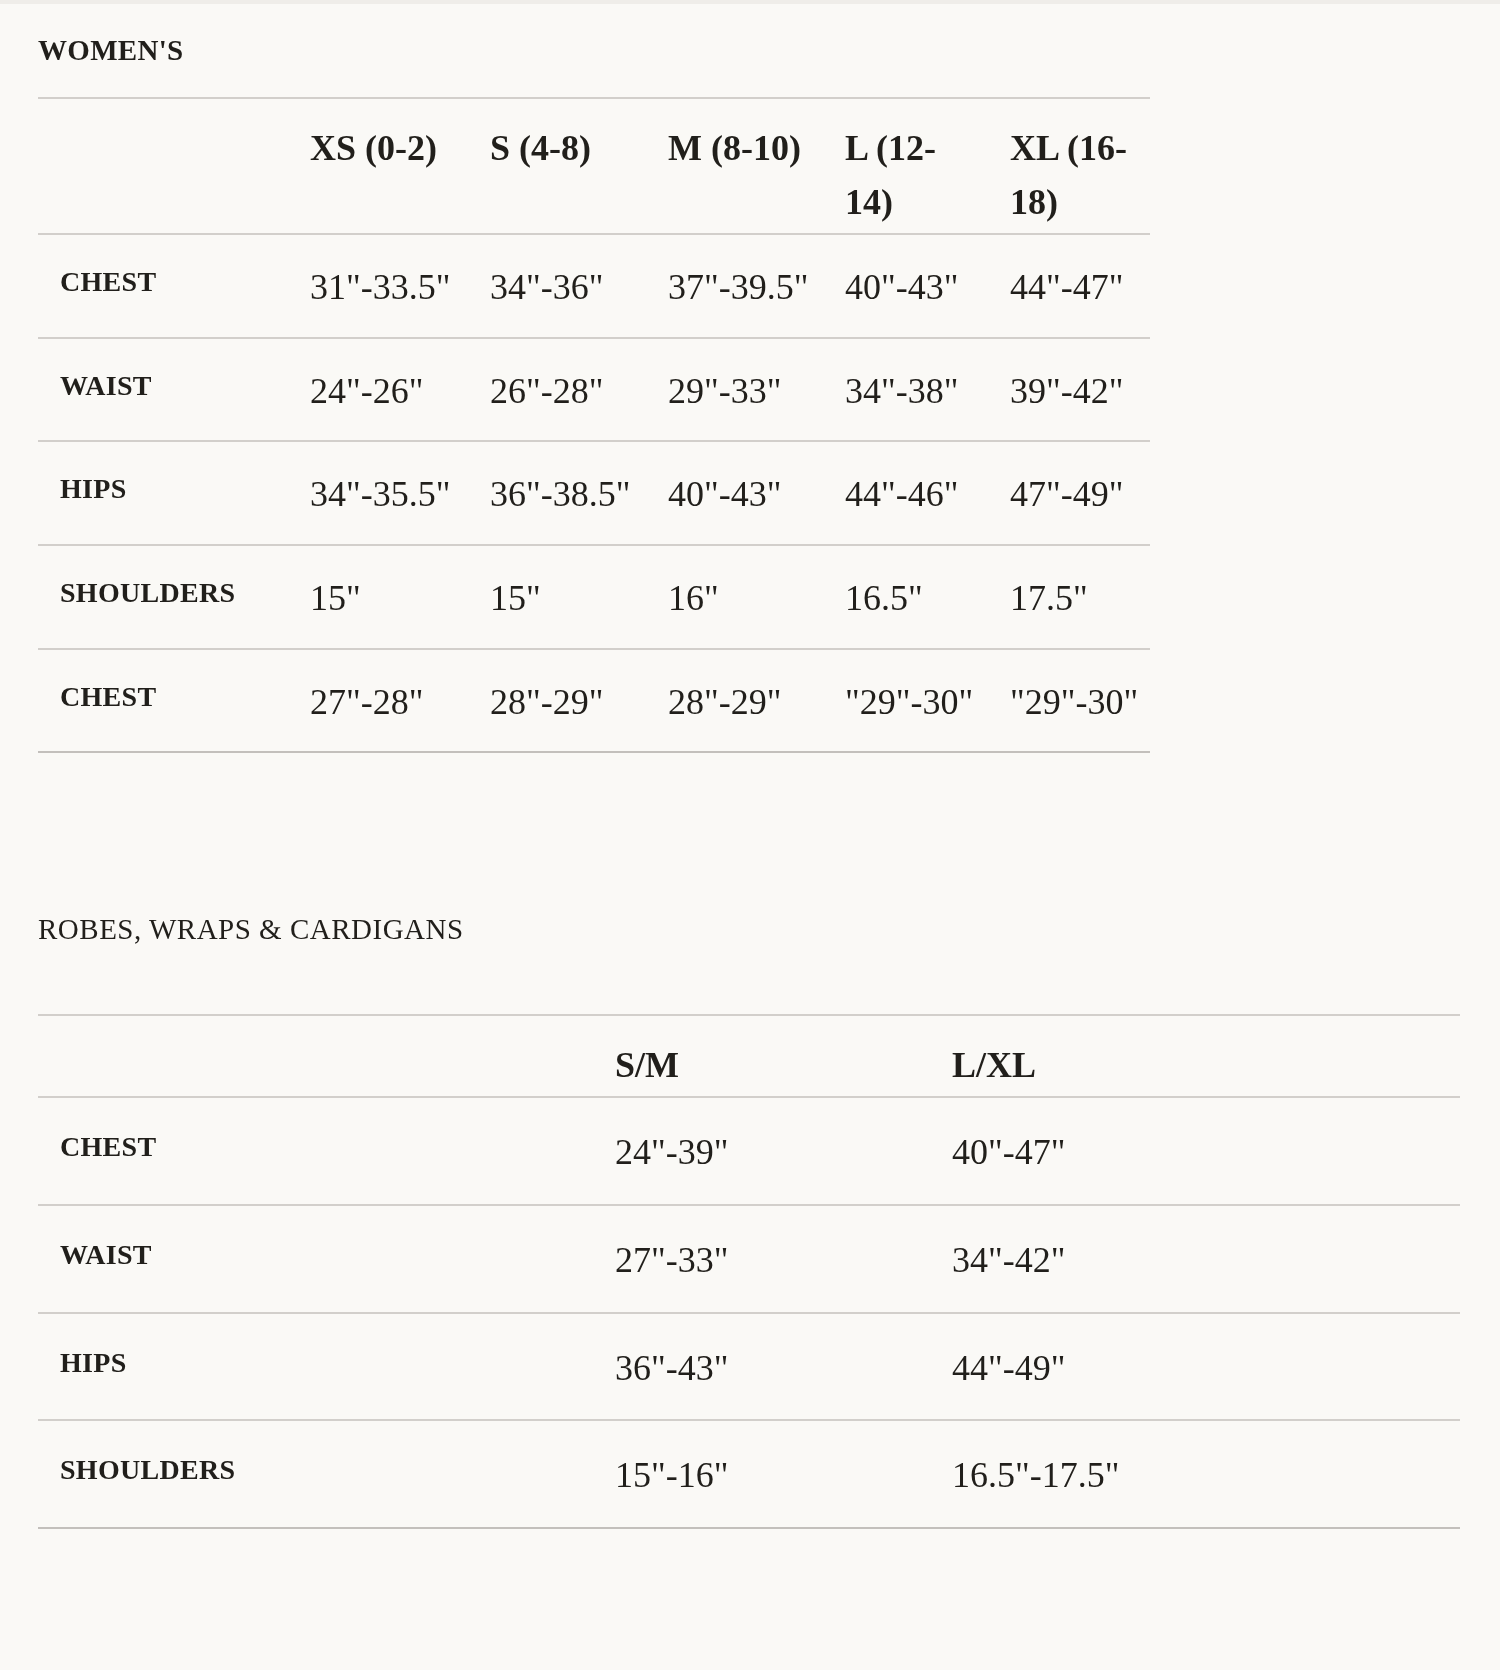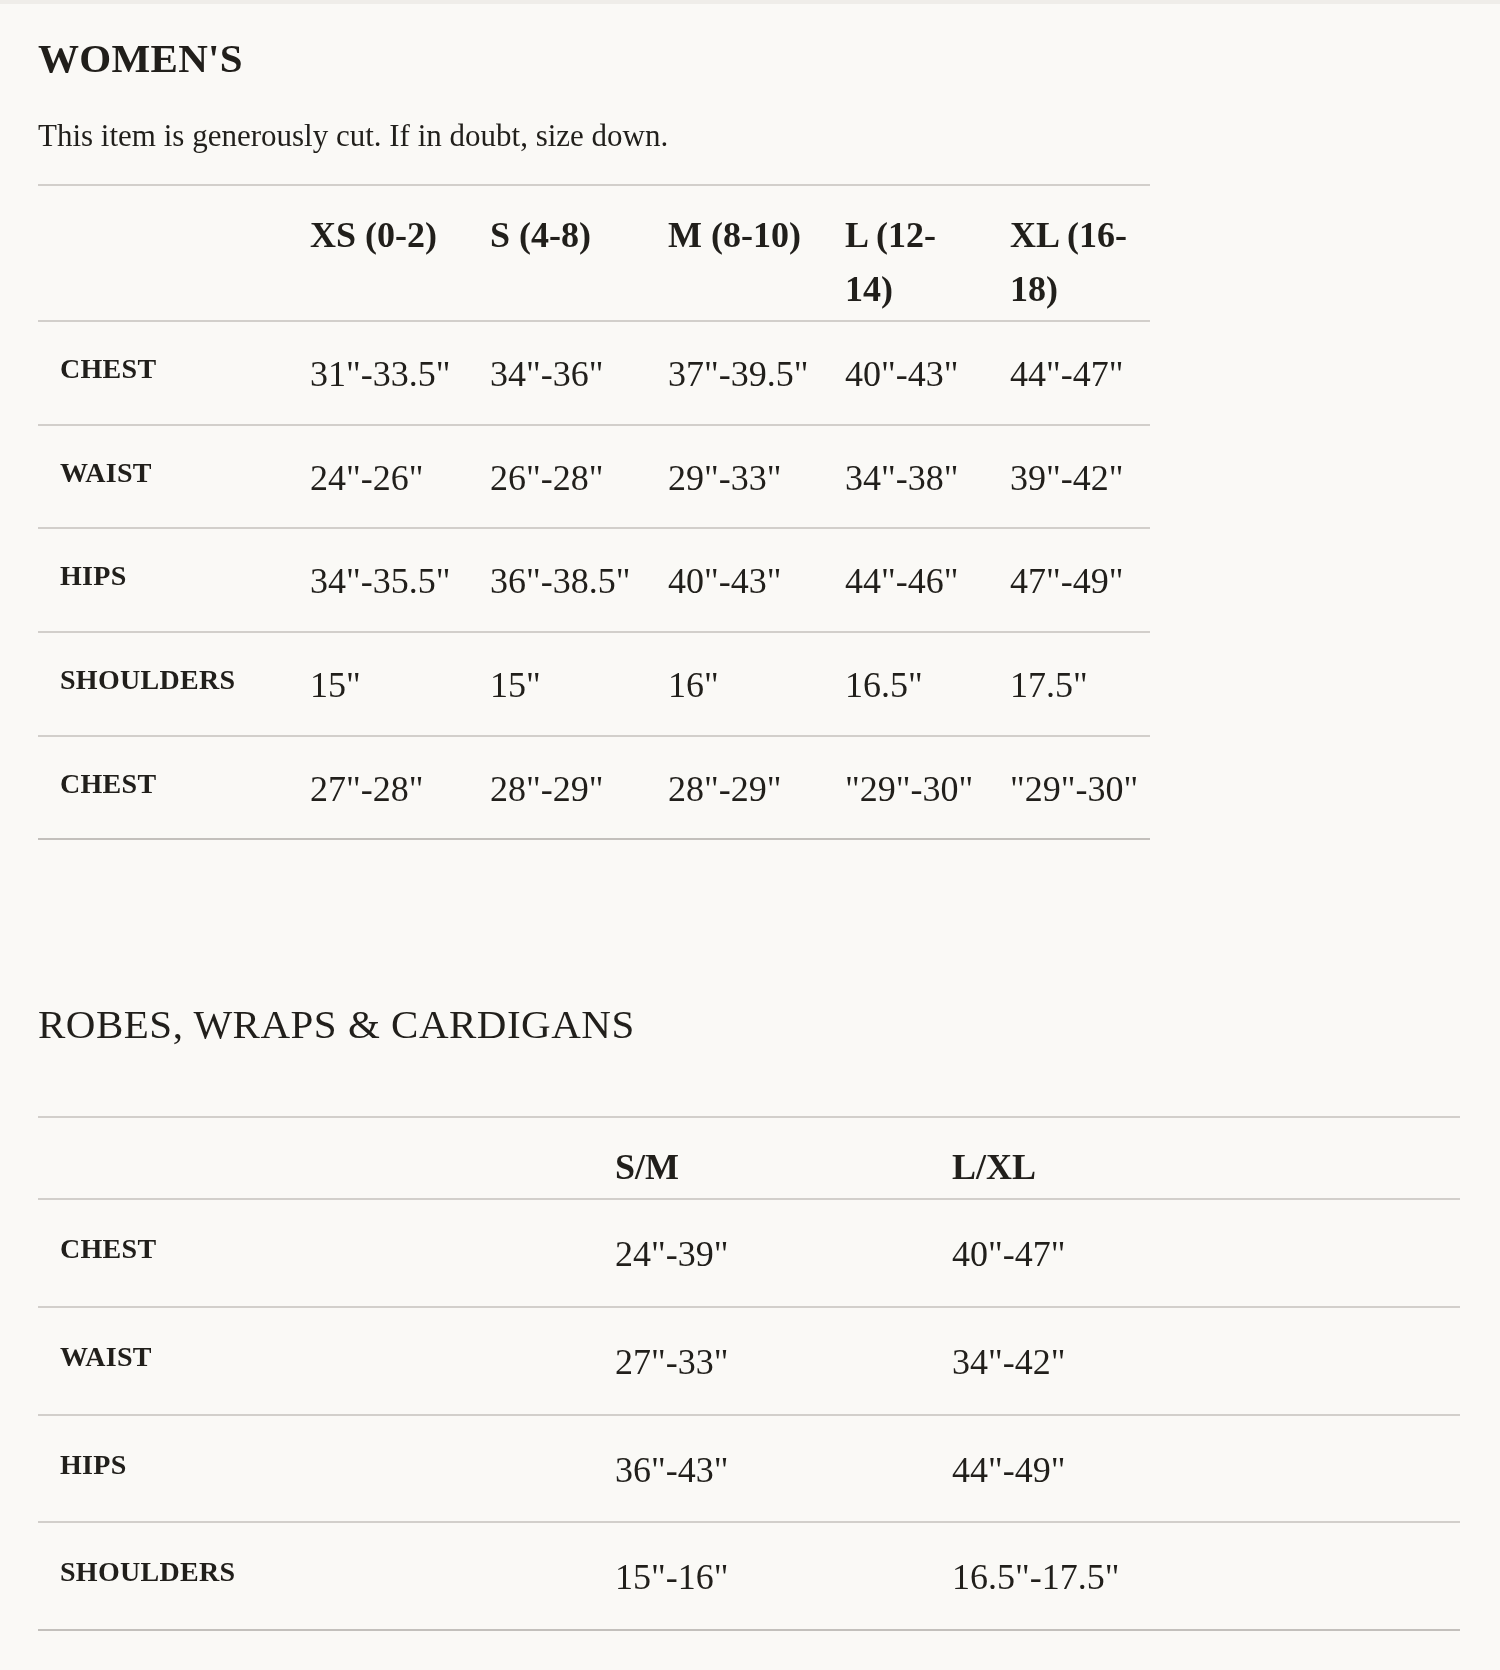--- a/index.html
+++ b/index.html
@@ -14,21 +14,21 @@
     overflow: hidden;
     position: relative;
   }
   .top-strip {
     position: absolute;
     top: 0; left: 0; right: 0;
     height: 4px;
     background: #efede9;
   }
   .section-title {
-    font-size: 41px;
+    font-size: 29px;
     font-weight: bold;
     margin: 8px 0 0 0;
     letter-spacing: 0.3px;
   }
   .section-title.light {
     font-weight: normal;
     margin-top: 160px;
     letter-spacing: 0.5px;
   }
   .fit-note {
@@ -69,21 +69,20 @@
     padding-bottom: 26px;
   }
 </style>
 </head>
 <body>
 
 <div class="top-strip"></div>
 
 <section>
   <h2 class="section-title">WOMEN'S</h2>
-  <p class="fit-note">This item is generously cut. If in doubt, size down.</p>
 
   <table class="t1">
     <colgroup>
       <col style="width:250px">
         <col style="width:180px">
         <col style="width:178px">
       <col style="width:177px">
         <col style="width:165px">
         <col style="width:162px">
     </colgroup>

